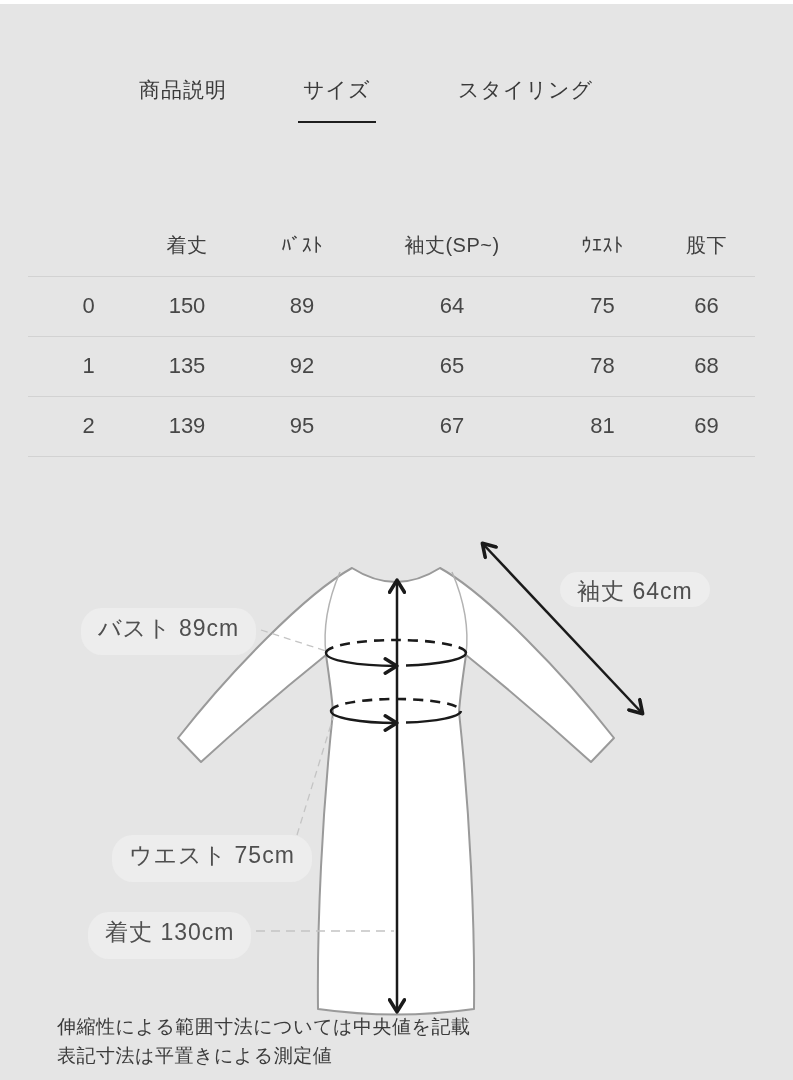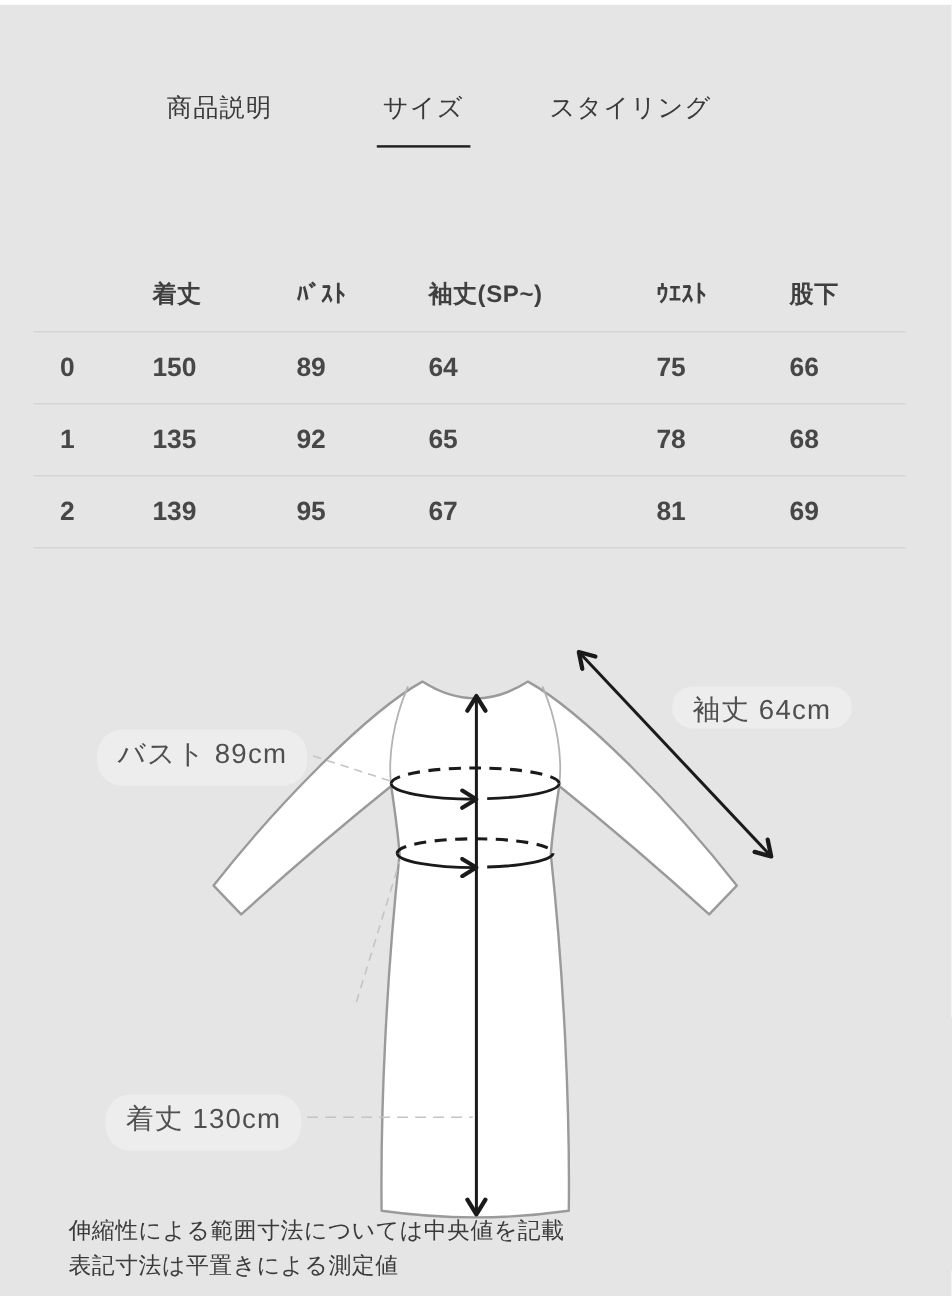--- a/index.html
+++ b/index.html
@@ -10,35 +10,35 @@
     background:#e5e5e5; overflow:hidden; margin:4px auto;
   }
 
   
   .tabbar { position:absolute; top:72px; left:0; width:793px; height:50px; }
   .tab {
     position:absolute; top:0; font-size:21px; letter-spacing:1px;
     color:#3a3a3a; cursor:pointer; white-space:nowrap; text-align:center;
   }
   .tab-1 { left:139px; }
-  .tab-2 { left:319px; }
+  .tab-2 { left:303px; }
   .tab-3 { left:458px; }
   .tab .tab-underline {
     position:relative; height:2px; background:#1e1e1e;
     width:78px; left:50%; margin-left:-39px; margin-top:17px;
   }
 
   
   .size-table {
     position:absolute; left:28px; top:212px; width:727px;
     border-collapse:collapse; table-layout:fixed;
   }
   .size-table td, .size-table th {
-    height:60px; text-align:left; vertical-align:middle;
-    border-bottom:1px solid #d2d2d2; font-weight:bold;
+    height:60px; text-align:center; vertical-align:middle;
+    border-bottom:1px solid #d2d2d2; font-weight:normal;
     white-space:nowrap; overflow:visible;
   }
   .size-table thead th { font-size:20px; color:#3f3f3f; letter-spacing:0.5px; }
   .size-table tbody td { font-size:22px; color:#474747; }
   .size-table .col-size { padding-left:22px; }
 
   
   .diagram-svg { position:absolute; left:0; top:520px; }
   .pill {
     position:absolute; height:47px; line-height:40px; padding:0 17px;
@@ -157,20 +157,21 @@
     <path d="M331,187 A65,12 0 0 0 396,199" fill="none" stroke="#1a1a1a" stroke-width="2.4" marker-end="url(#ah)"></path>
     <path d="M406,198.5 A65,12 0 0 0 461,187" fill="none" stroke="#1a1a1a" stroke-width="2.4"></path>
 
     <line x1="397" y1="57" x2="397" y2="487" stroke="#1a1a1a" stroke-width="2.5" marker-start="url(#ah)" marker-end="url(#ah)"></line>
 
     <line x1="483" y1="20" x2="642" y2="189" stroke="#1a1a1a" stroke-width="2.5" marker-start="url(#ah)" marker-end="url(#ah)"></line>
   </svg>
 
   <div class="pill pill-sleeve">袖丈 64cm</div>
   <div class="pill pill-bust">バスト 89cm</div>
+  <div class="pill pill-waist">ウエスト 75cm</div>
   <div class="pill pill-length">着丈 130cm</div>
 
   <div class="notes">
     <div>伸縮性による範囲寸法については中央値を記載</div>
     <div>表記寸法は平置きによる測定値</div>
   </div>
 
 </div>
 
 </body></html>

